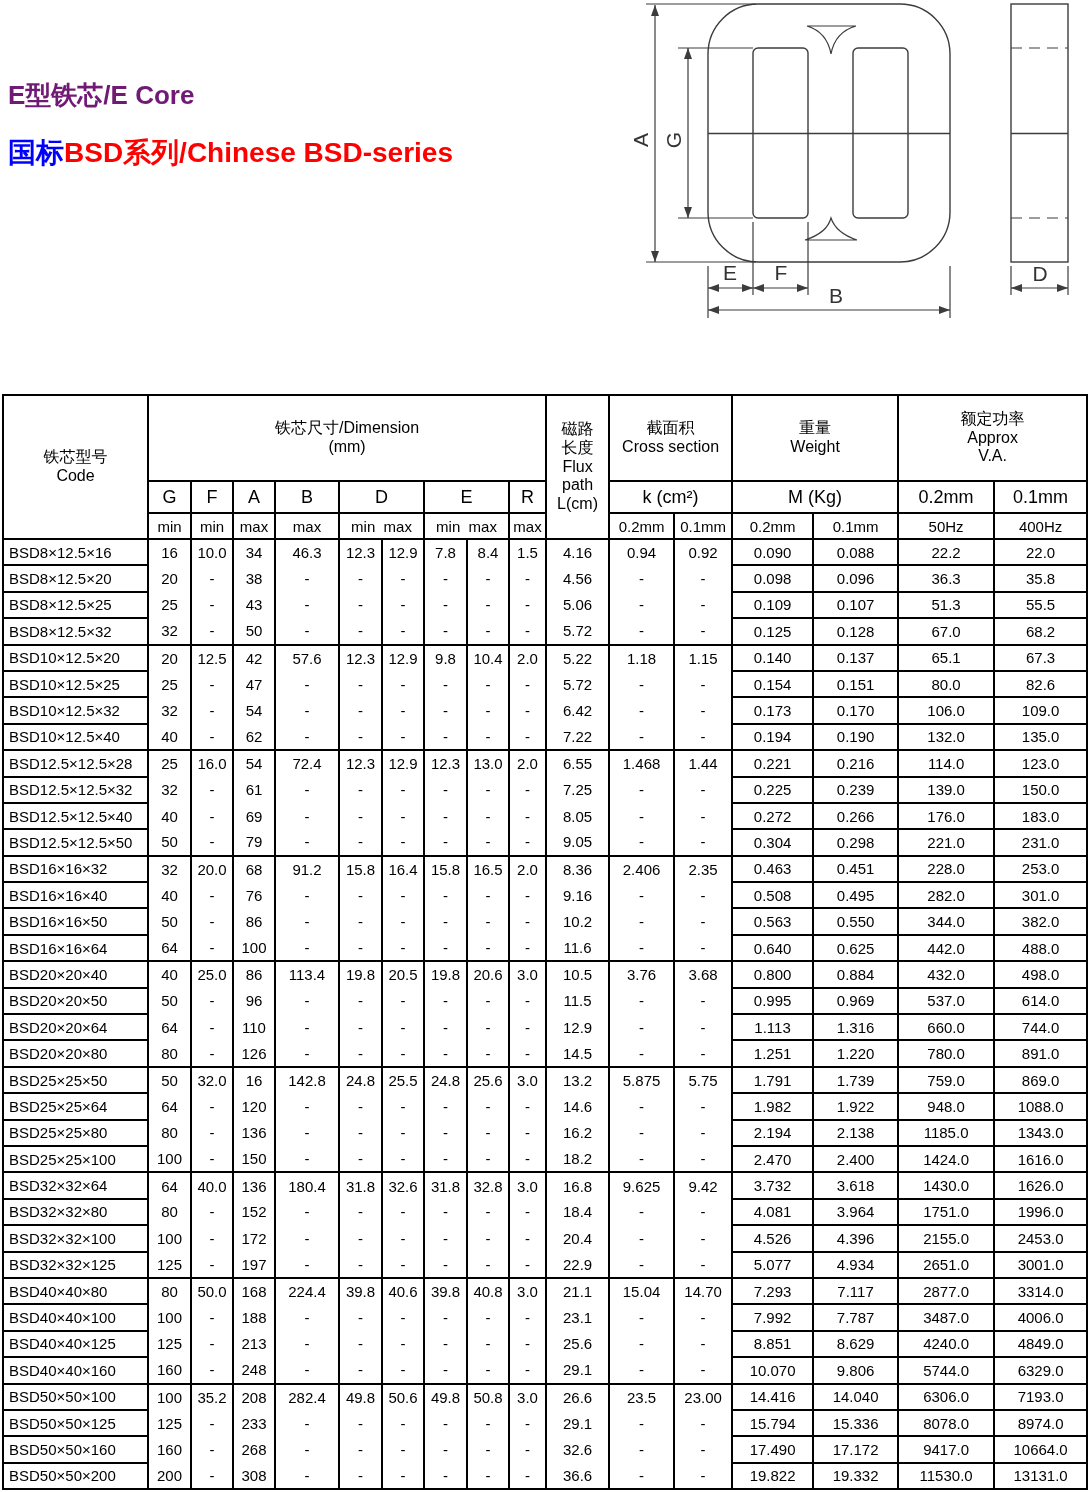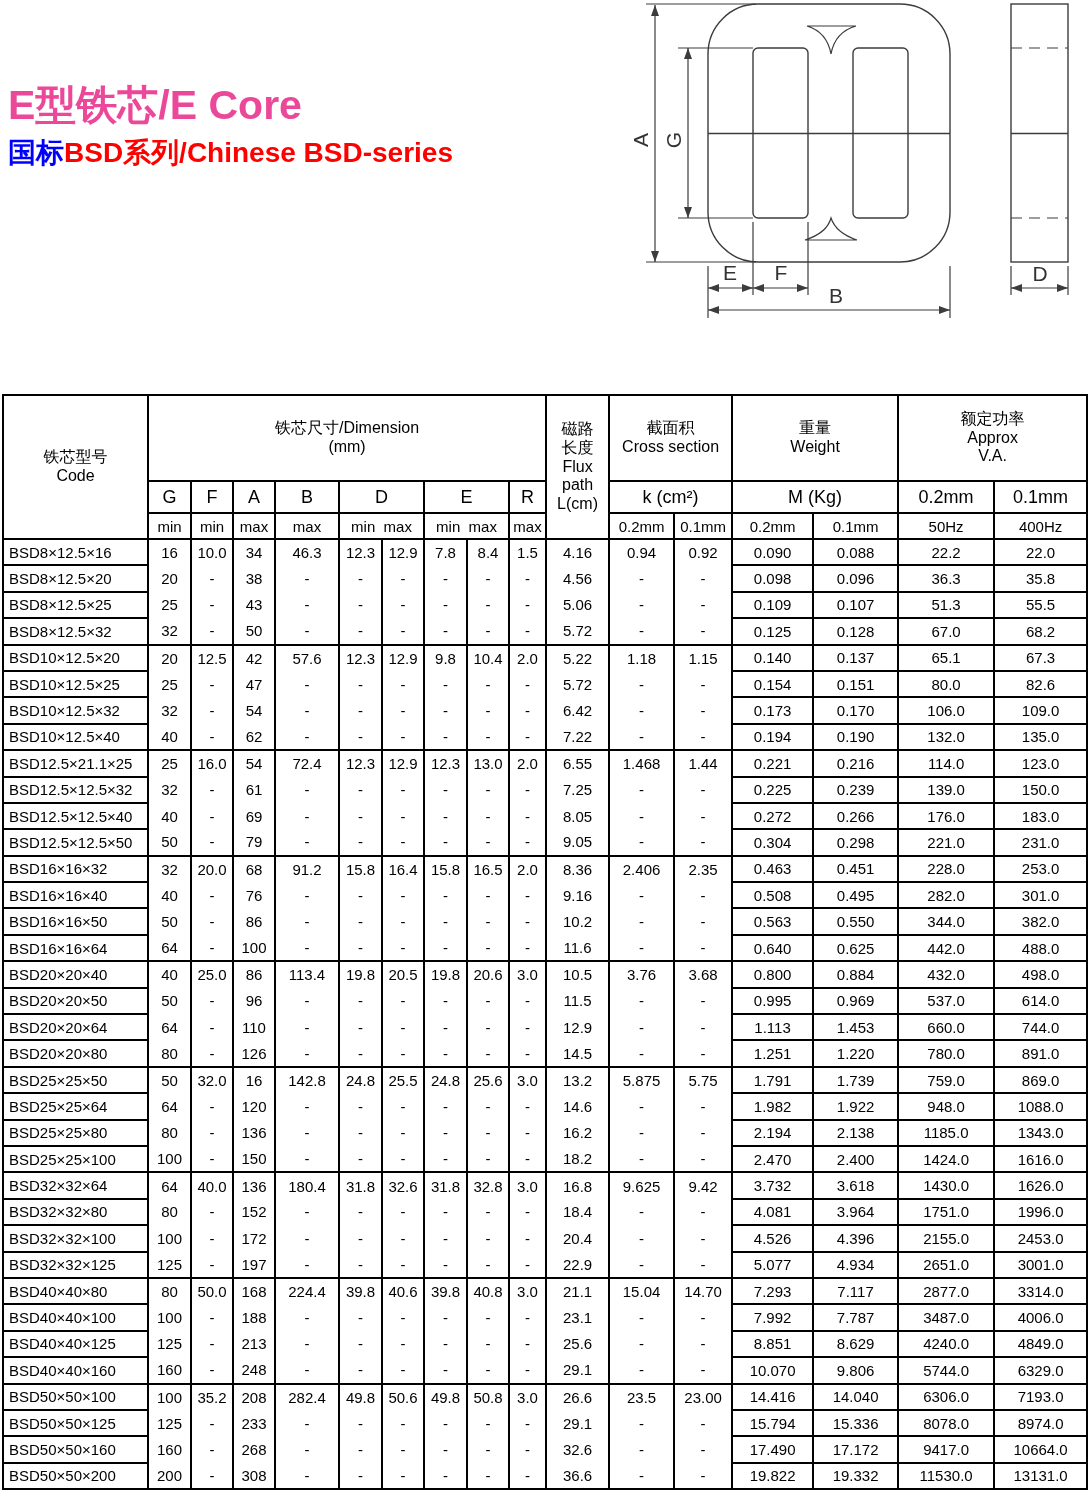--- a/index.html
+++ b/index.html
@@ -3,21 +3,21 @@
 <meta charset="utf-8">
 <style>
   * { margin:0; padding:0; box-sizing:border-box; }
   html,body { background:#ffffff; }
   body {
     width:1089px; height:1492px; position:relative; overflow:hidden;
     font-family:"Liberation Sans","DejaVu Sans",sans-serif; color:#000;
   }
   .page-title {
     position:absolute; left:8px; top:78px;
-    font-size:41px; font-weight:bold; color:#ec4899; white-space:nowrap;
+    font-size:26px; font-weight:bold; color:#701a75; white-space:nowrap;
   }
   .page-subtitle {
     position:absolute; left:8px; top:134px;
     font-size:28px; font-weight:bold; white-space:nowrap;
   }
   .sub-blue { color:#0000ff; }
   .sub-red  { color:#ff0000; }
 
   .drawing { position:absolute; left:630px; top:0; width:459px; height:340px; }
   .drawing svg { display:block; }
@@ -334,21 +334,21 @@
         <td class="dim">-</td>
         <td class="dim">-</td>
         <td class="box">0.194</td>
         <td class="box">0.190</td>
         <td class="box">132.0</td>
         <td class="box">135.0</td>
       </tr>
     </tbody>
     <tbody>
       <tr>
-        <td class="box code gtop">BSD12.5×21.1×25</td>
+        <td class="box code gtop">BSD12.5×12.5×28</td>
         <td class="dim gtop">25</td>
         <td class="dim gtop">16.0</td>
         <td class="dim gtop">54</td>
         <td class="dim gtop">72.4</td>
         <td class="dim gtop">12.3</td>
         <td class="dim gtop">12.9</td>
         <td class="dim gtop">12.3</td>
         <td class="dim gtop">13.0</td>
         <td class="dim gtop">2.0</td>
         <td class="dim gtop">6.55</td>
@@ -542,21 +542,21 @@
         <td class="dim">-</td>
         <td class="dim">-</td>
         <td class="dim">-</td>
         <td class="dim">-</td>
         <td class="dim">-</td>
         <td class="dim">-</td>
         <td class="dim">12.9</td>
         <td class="dim">-</td>
         <td class="dim">-</td>
         <td class="box">1.113</td>
-        <td class="box">1.453</td>
+        <td class="box">1.316</td>
         <td class="box">660.0</td>
         <td class="box">744.0</td>
       </tr>
       <tr>
         <td class="box code">BSD20×20×80</td>
         <td class="dim">80</td>
         <td class="dim">-</td>
         <td class="dim">126</td>
         <td class="dim">-</td>
         <td class="dim">-</td>

